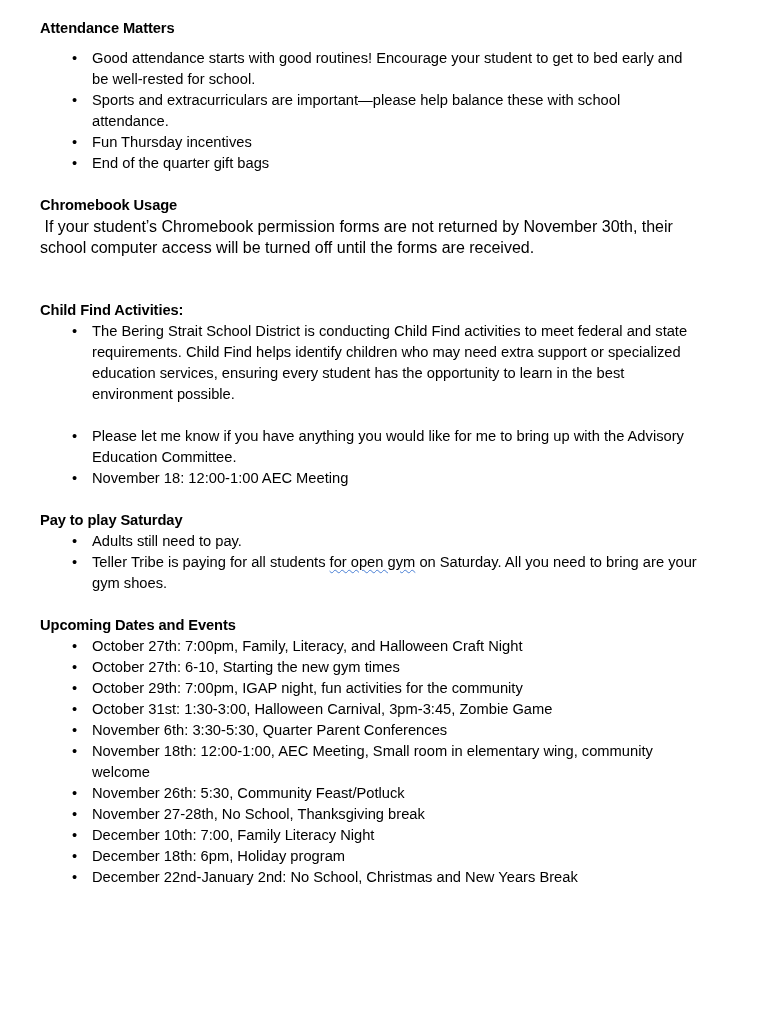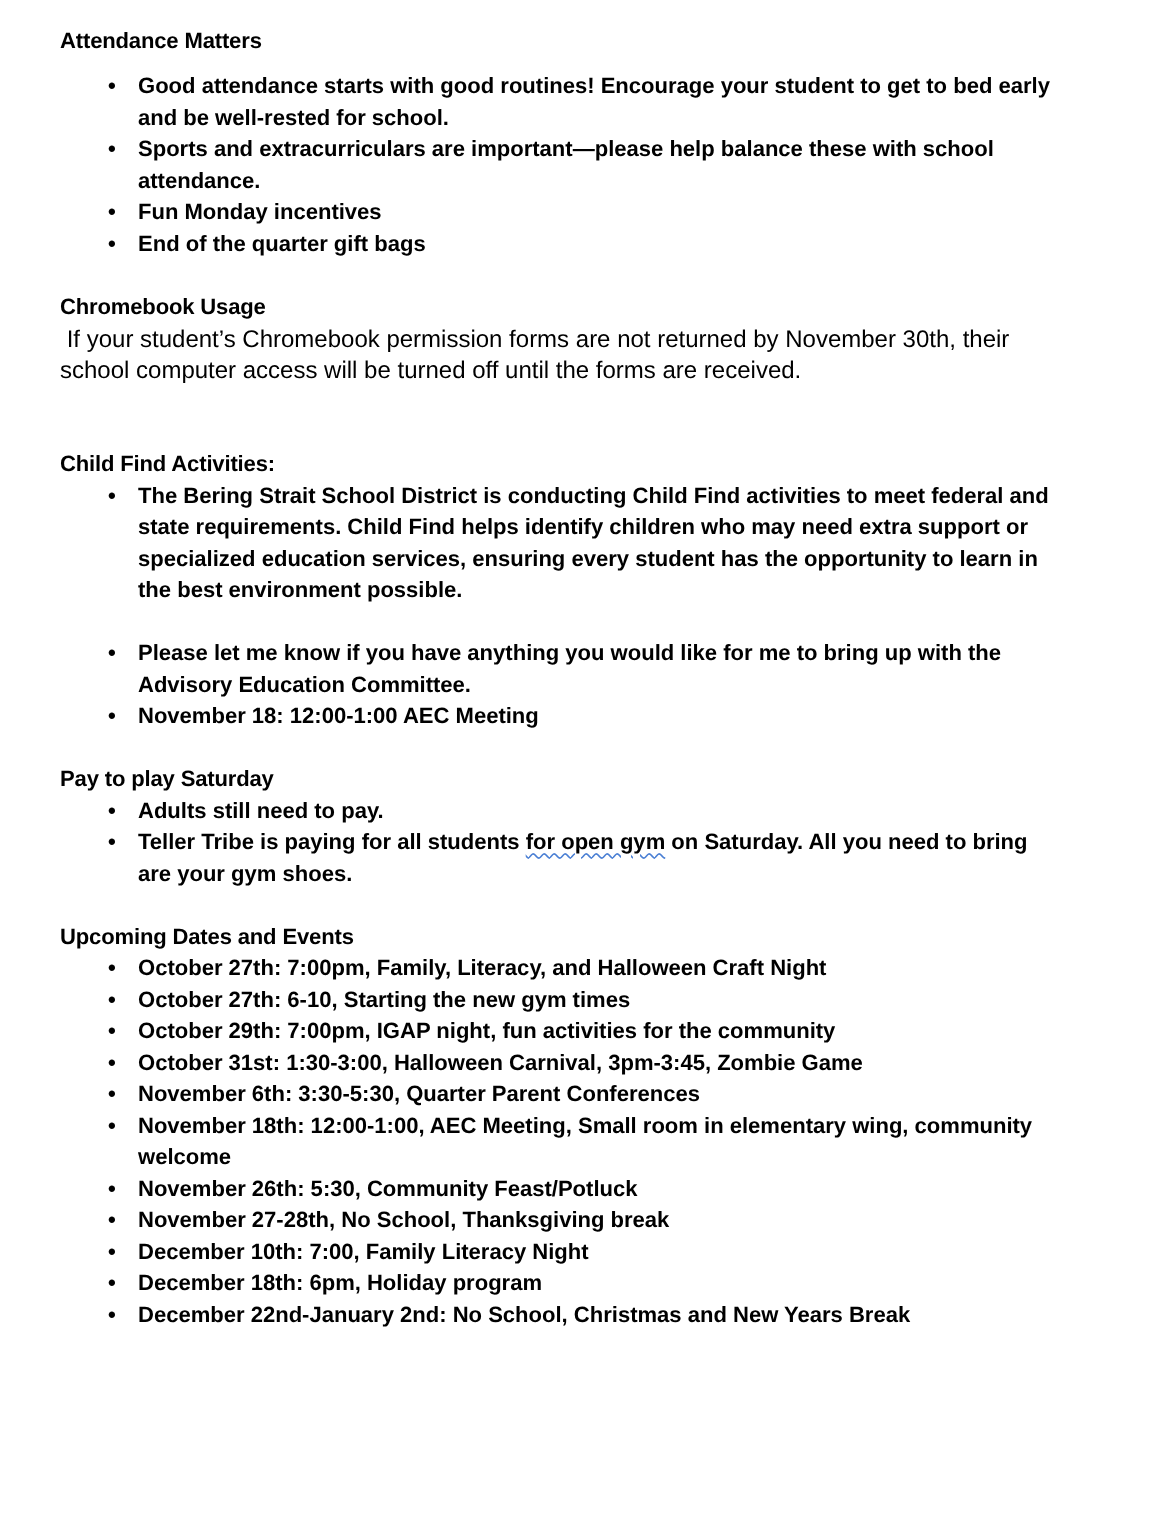--- a/index.html
+++ b/index.html
@@ -44,21 +44,20 @@
     margin: 0;
     padding: 0 0 0 52px;
     list-style: none;
   }
   ul.bullets > li {
     position: relative;
     margin: 0;
     padding: 0;
     font-size: 14.7px;
     line-height: 21px;
-    font-weight: bold;
   }
   ul.bullets > li::before {
     content: "\2022";
     position: absolute;
     left: -20px;
     top: 0;
     font-size: 14.7px;
     line-height: 21px;
   }
   .gap-sm { height: 9px; }
@@ -76,21 +75,21 @@
 <body>
 
 <div class="page">
   <div class="doc">
 
     <h2 class="section-heading">Attendance Matters</h2>
     <div class="gap-sm"></div>
     <ul class="bullets">
       <li>Good attendance starts with good routines! Encourage your student to get to bed early and be well-rested for school.</li>
       <li>Sports and extracurriculars are important—please help balance these with school attendance.</li>
-      <li>Fun Monday incentives</li>
+      <li>Fun Thursday incentives</li>
       <li>End of the quarter gift bags</li>
     </ul>
 
     <div class="gap-md"></div>
 
     <h2 class="section-heading">Chromebook Usage</h2>
     <p class="para lead-space"> If your student’s Chromebook permission forms are not returned by November 30th, their school computer access will be turned off until the forms are received.</p>
 
     <div class="gap-md"></div>
 

